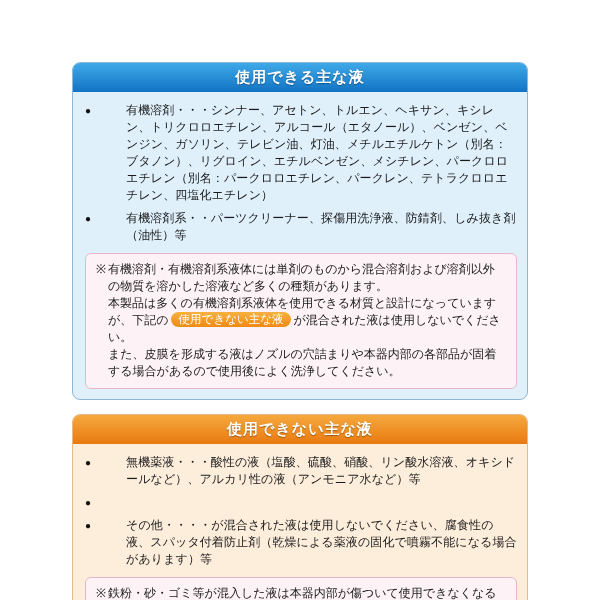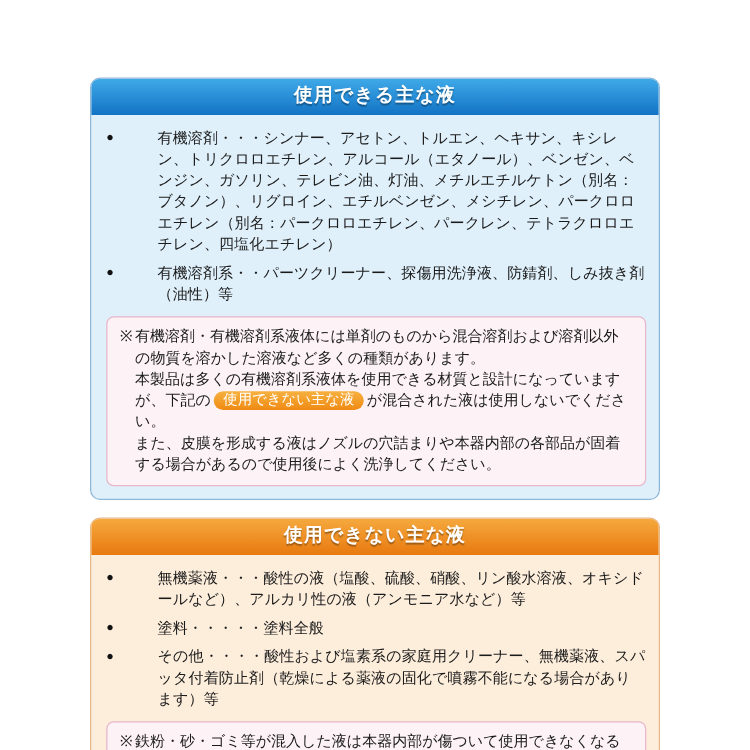--- a/index.html
+++ b/index.html
@@ -154,26 +154,25 @@
     <div class="panel-head">使用できない主な液</div>
     <div class="panel-body">
 
       <div class="row">
         <span class="bullet">●</span>
         <span class="row-text">無機薬液・・・酸性の液（塩酸、硫酸、硝酸、リン酸水溶液、オキシドールなど）、アルカリ性の液（アンモニア水など）等</span>
       </div>
 
       <div class="row">
         <span class="bullet">●</span>
-        <span class="row-text">塗料・・・・・塗料全般</span>
       </div>
 
       <div class="row">
         <span class="bullet">●</span>
-        <span class="row-text">その他・・・・酸性および塩素系の家庭用クリーナー、無機薬液、スパッタ付着防止剤（乾燥による薬液の固化で噴霧不能になる場合があります）等</span>
+        <span class="row-text">その他・・・・が混合された液は使用しないでください、腐食性の液、スパッタ付着防止剤（乾燥による薬液の固化で噴霧不能になる場合があります）等</span>
       </div>
 
       <div class="notice">
         <div class="notice-row">
           <span class="notice-mark">※</span>
           <span class="notice-text">鉄粉・砂・ゴミ等が混入した液は本器内部が傷ついて使用できなくなる場合があるので使用しないでください。</span>
         </div>
       </div>
 
     </div>

